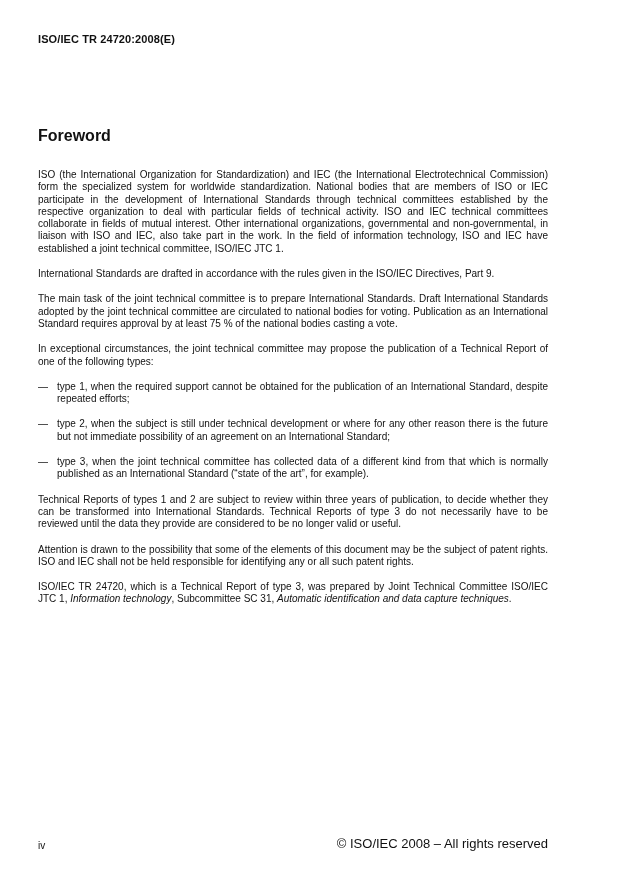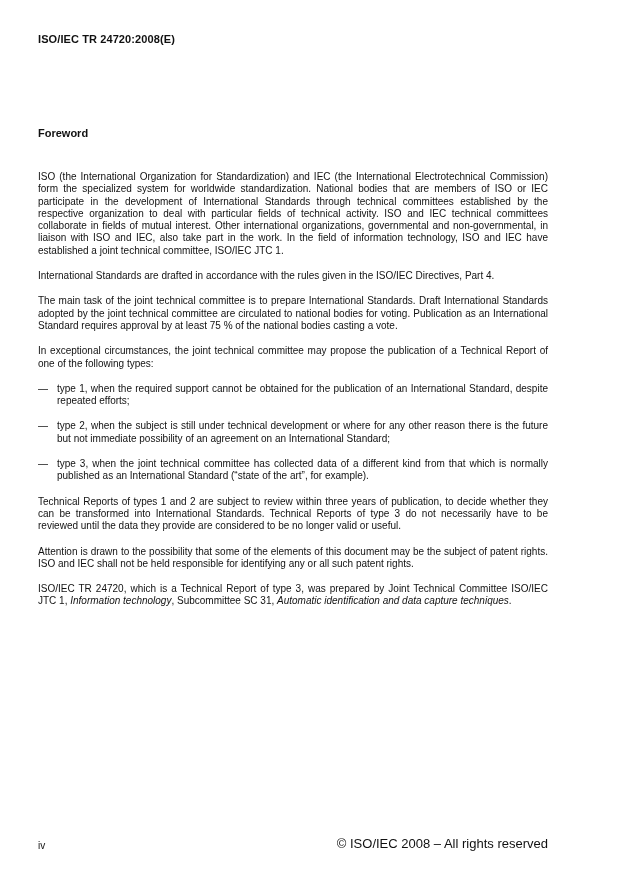--- a/index.html
+++ b/index.html
@@ -20,22 +20,22 @@
     right: 71px;
     top: 0;
   }
   .doc-header {
     margin-top: 33px;
     font-size: 11px;
     font-weight: bold;
     letter-spacing: 0.1px;
   }
   .foreword-title {
-    margin: 82px 0 32px 0;
-    font-size: 11px;
+    margin: 82px 0 24px 0;
+    font-size: 16px;
     font-weight: bold;
   }
   .body-text p,
   .body-text .list-item {
     font-size: 10px;
     line-height: 12.3px;
     text-align: justify;
     margin: 0 0 13px 0;
   }
   .list-item {
@@ -69,21 +69,21 @@
   <div class="content">
 
     <div class="doc-header">ISO/IEC TR 24720:2008(E)</div>
 
     <h1 class="foreword-title">Foreword</h1>
 
     <div class="body-text">
 
       <p>ISO (the International Organization for Standardization) and IEC (the International Electrotechnical Commission) form the specialized system for worldwide standardization. National bodies that are members of ISO or IEC participate in the development of International Standards through technical committees established by the respective organization to deal with particular fields of technical activity. ISO and IEC technical committees collaborate in fields of mutual interest. Other international organizations, governmental and non-governmental, in liaison with ISO and IEC, also take part in the work. In the field of information technology, ISO and IEC have established a joint technical committee, ISO/IEC JTC 1.</p>
 
-      <p>International Standards are drafted in accordance with the rules given in the ISO/IEC Directives, Part 4.</p>
+      <p>International Standards are drafted in accordance with the rules given in the ISO/IEC Directives, Part 9.</p>
 
       <p>The main task of the joint technical committee is to prepare International Standards. Draft International Standards adopted by the joint technical committee are circulated to national bodies for voting. Publication as an International Standard requires approval by at least 75 % of the national bodies casting a vote.</p>
 
       <p>In exceptional circumstances, the joint technical committee may propose the publication of a Technical Report of one of the following types:</p>
 
       <div class="list-item">
         <span class="marker">—</span>
         <span class="text">type 1, when the required support cannot be obtained for the publication of an International Standard, despite repeated efforts;</span>
       </div>
 

